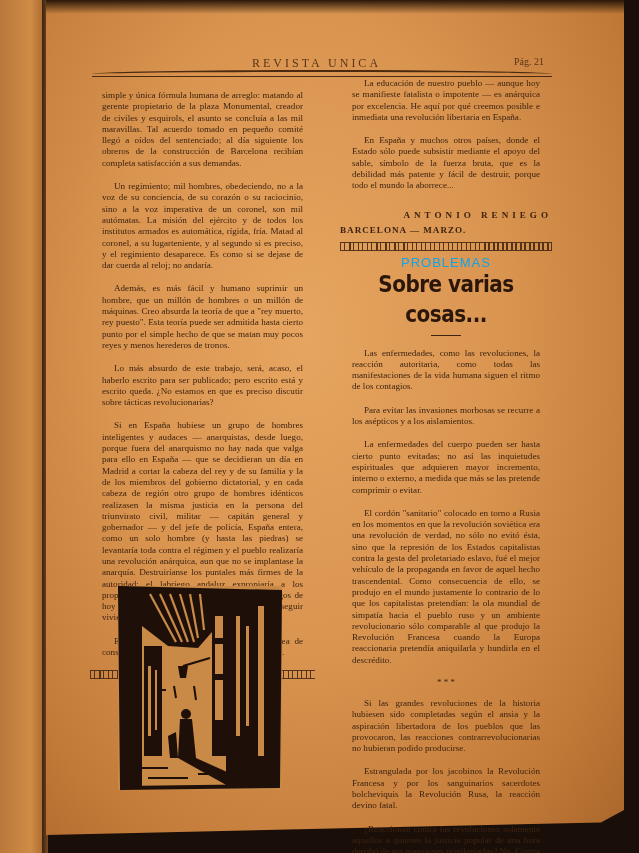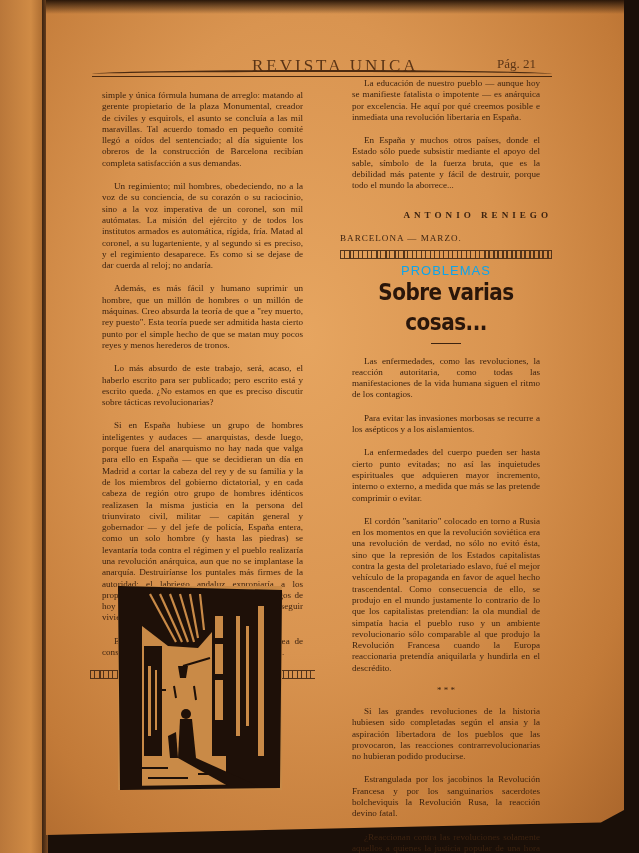--- a/index.html
+++ b/index.html
@@ -4,32 +4,32 @@
 <style>
   html,body{margin:0;padding:0;}
   body{width:639px;height:853px;background:#1a0f08;position:relative;overflow:hidden;font-family:"Liberation Serif","DejaVu Serif",serif;}
   .prev-page{position:absolute;left:0;top:0;width:44px;height:853px;background:linear-gradient(90deg,#b9773a,#d08b45 70%,#a8692f);}
   .gutter{position:absolute;left:42px;top:0;width:6px;height:853px;background:linear-gradient(90deg,#3a2210,#7a4a22);}
   .page{position:absolute;left:46px;top:0;width:578px;height:835px;
     background:radial-gradient(ellipse at 45% 40%,#e6a560 0%,#d99450 45%,#c27a38 80%,#a9652b 100%);
     clip-path:polygon(0 0,100% 0,100% 97%,96% 98.5%,0 100%);}
   .topshadow{position:absolute;left:46px;top:0;width:578px;height:14px;background:linear-gradient(#2a1709,transparent);}
   .header{position:absolute;left:92px;top:56px;width:460px;height:16px;color:#5a3416;}
-  .header .title{position:absolute;left:160px;top:0;font-size:17px;letter-spacing:3px;}
-  .header .pg{position:absolute;right:16px;top:0;font-size:13px;}
+  .header .title{position:absolute;left:160px;top:0;font-size:12px;letter-spacing:3px;}
+  .header .pg{position:absolute;right:8px;top:0;font-size:10px;}
   .rule{position:absolute;left:92px;top:70px;width:460px;height:4px;border-top:2px solid #4b2a10;border-bottom:1px solid #4b2a10;border-radius:50% 50% 0 0 / 4px 4px 0 0;}
   .col{position:absolute;color:#3d2310;font-size:9.1px;line-height:11.3px;text-align:justify;}
   .col p{margin:12px;text-indent:12px;}
   .left{left:90px;top:78px;width:225px;}
   .right{left:340px;top:66px;width:212px;}
   .greek{height:9px;margin:6px 0;background:
     repeating-linear-gradient(90deg,#3d2310 0 1.5px,transparent 1.5px 4px,#3d2310 4px 5.5px,transparent 5.5px 9px);
     border-top:1.5px solid #3d2310;border-bottom:1.5px solid #3d2310;box-sizing:border-box;opacity:.85;}
   .sig{text-align:right;letter-spacing:4px;font-weight:bold;margin-top:18px;}
-  .place{margin-top:12px;letter-spacing:1px;}
+  .place{margin-top:4px;letter-spacing:1px;font-weight:bold;}
   .kicker{font-family:"Liberation Sans","DejaVu Sans",sans-serif;text-align:center;font-size:13px;letter-spacing:1px;margin-top:6px;color:#0ea5e9;}
   .headline{font-family:"DejaVu Sans","Liberation Sans",sans-serif;font-weight:bold;text-align:center;font-size:20px;line-height:26px;margin:4px 0 2px;color:#2a160a;letter-spacing:-.5px;transform:scaleY(1.15);}
   .dash{width:30px;margin:10px auto 12px;border-top:1px solid #3d2310;}
   .stars{text-align:center;font-size:9px;line-height:8px;margin:6px 0;}
   .woodcut{position:absolute;left:118px;top:586px;width:164px;height:204px;}
 </style>
 </head>
 <body>
 
 <div class="prev-page"></div>

